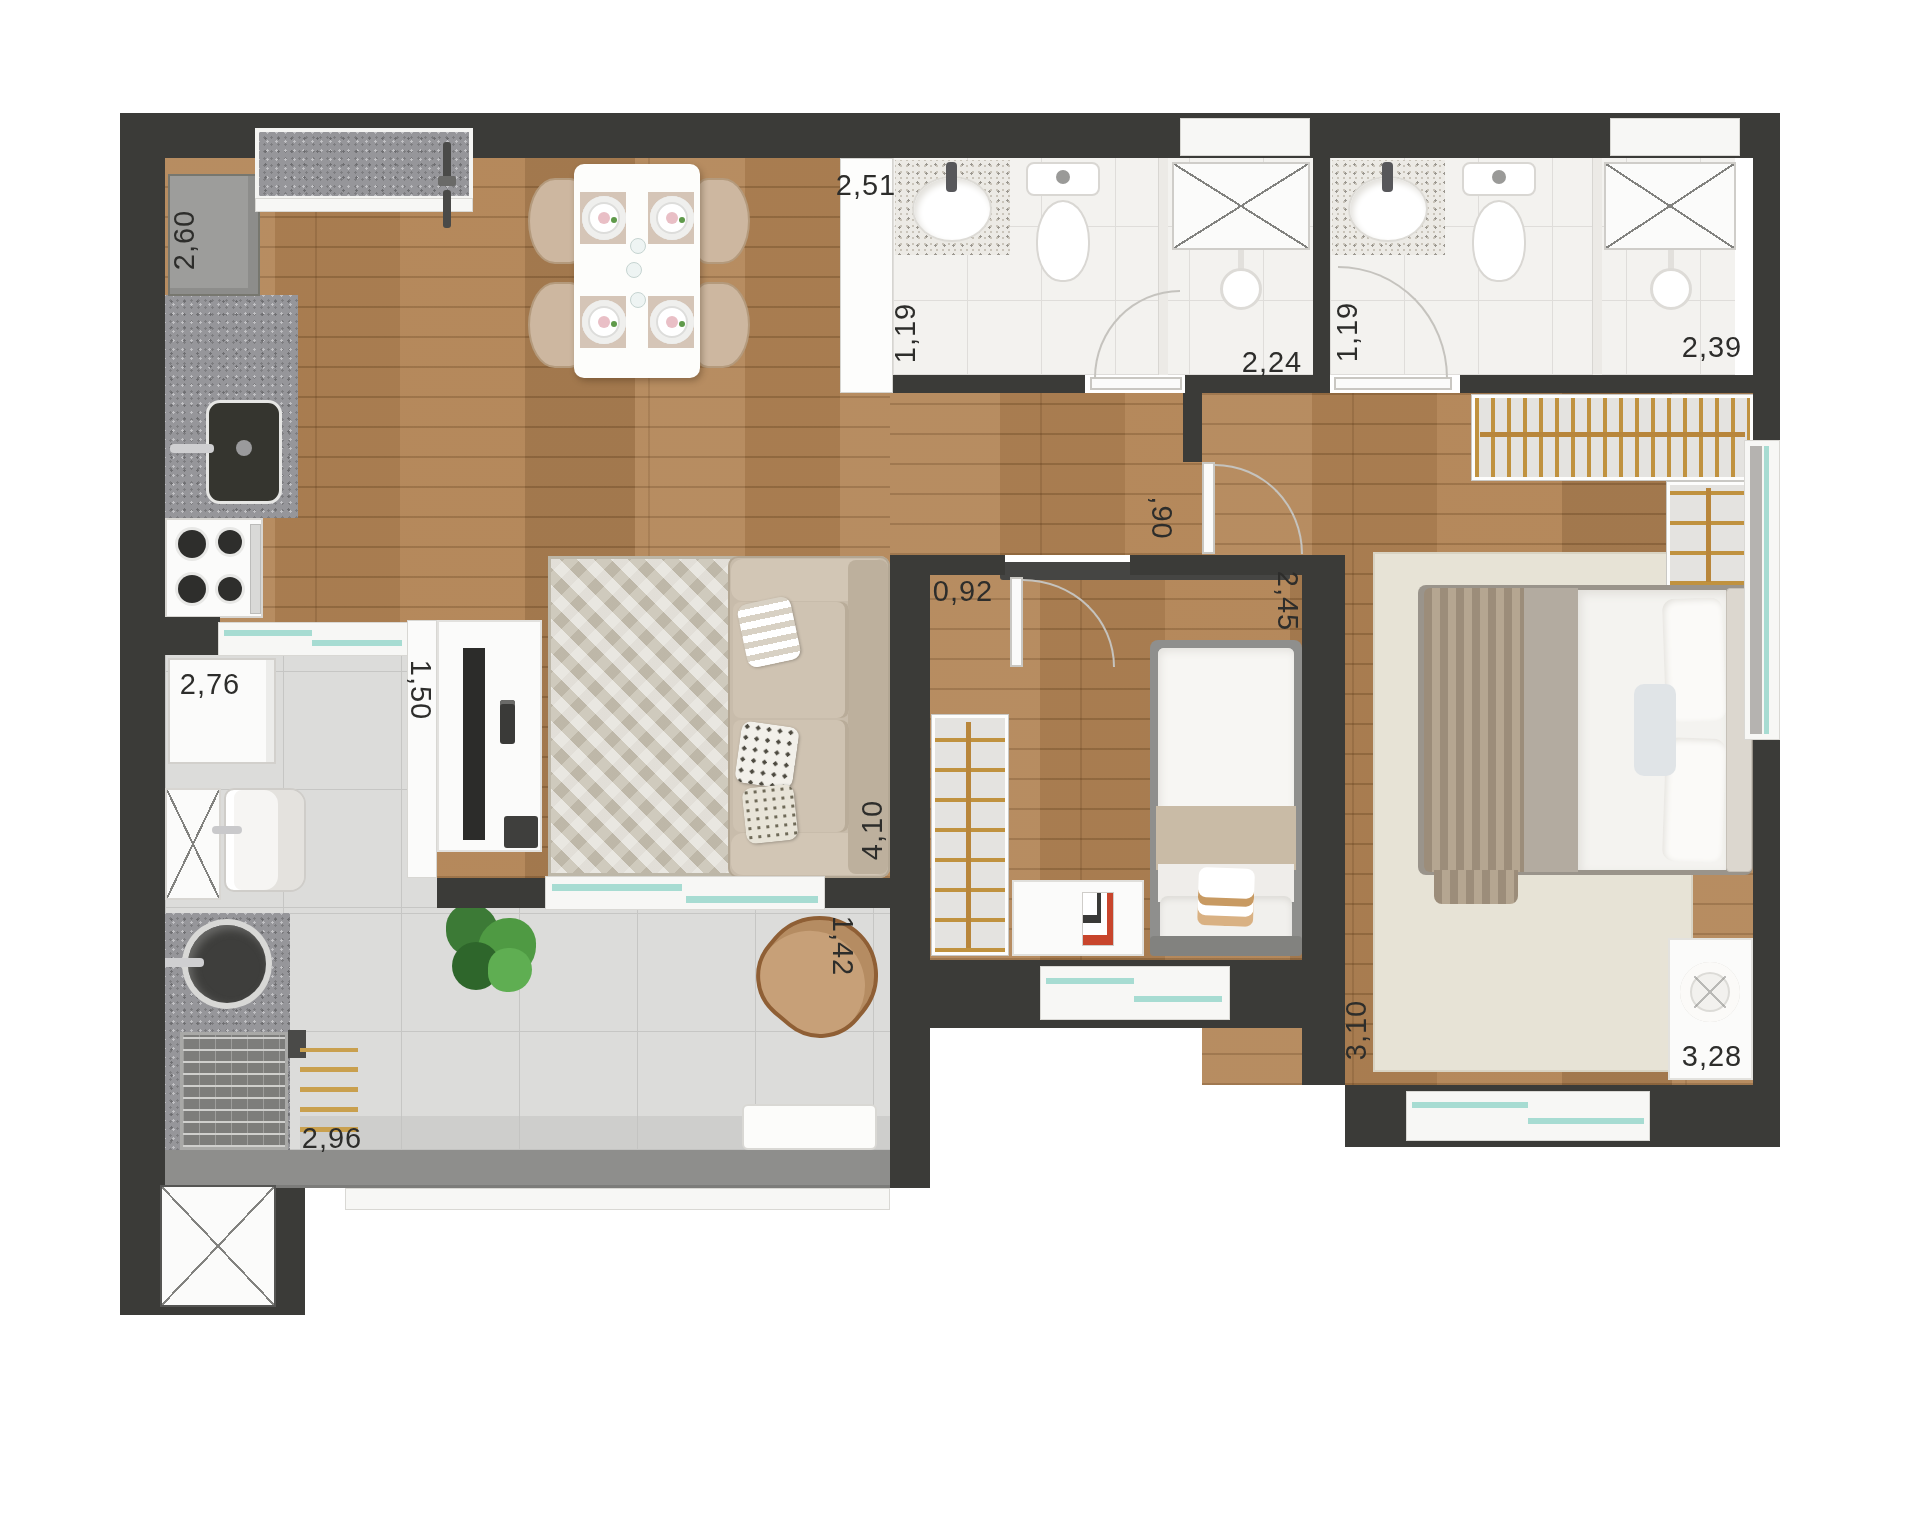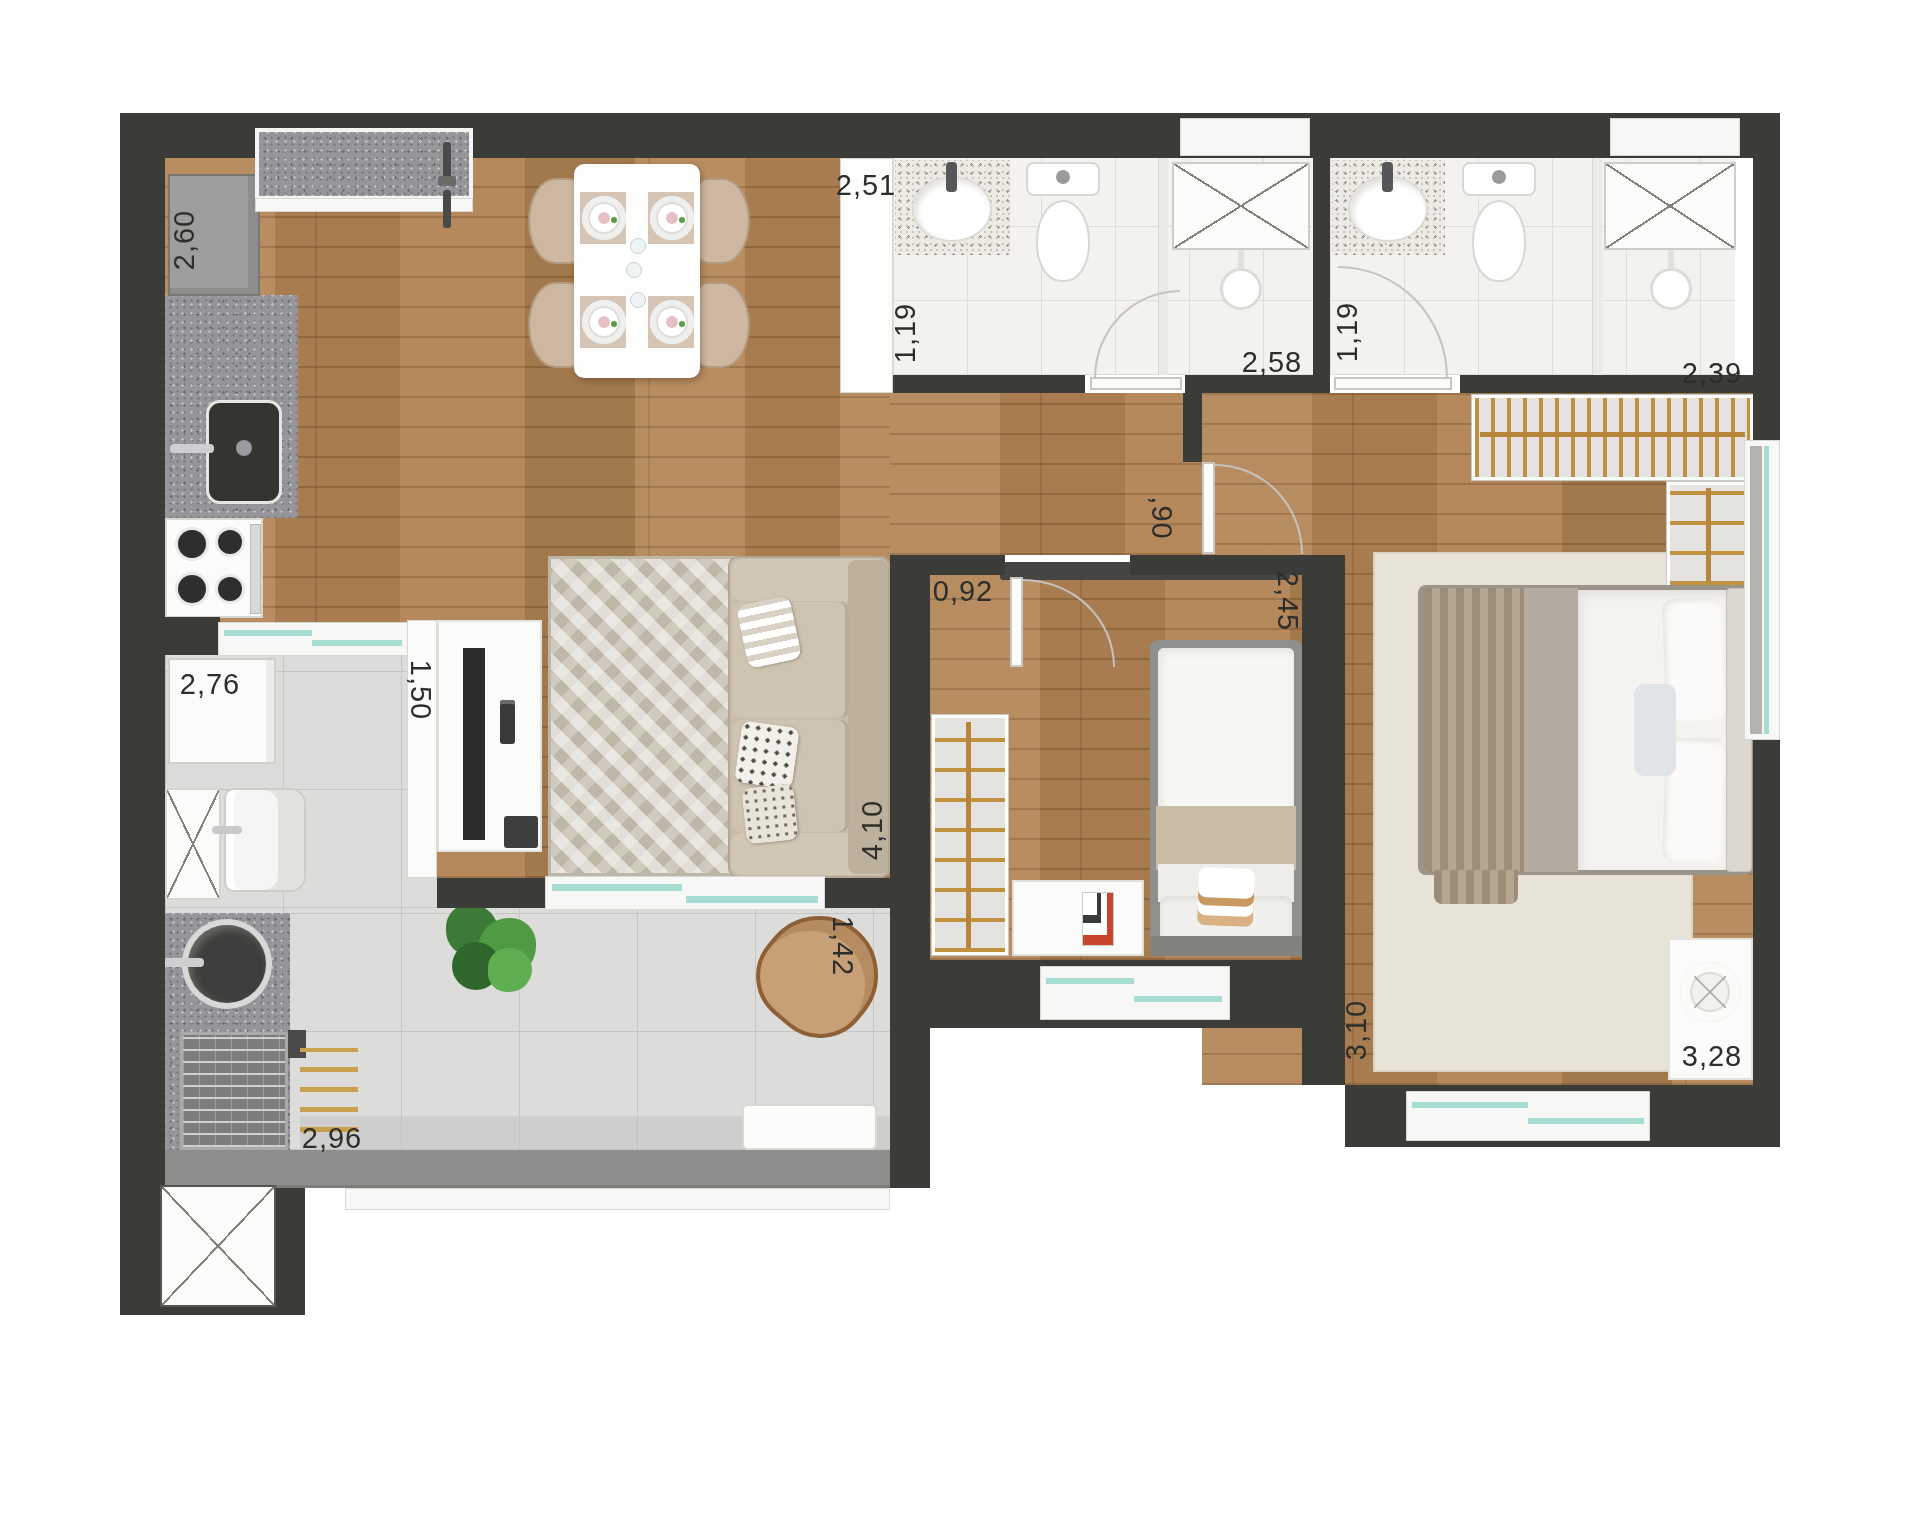--- a/index.html
+++ b/index.html
@@ -265,23 +265,23 @@
   <div class="abs arc" style="left:1023px;top:579px;width:92px;height:88px;
        border-top:2px solid #c5c3be;border-right:2px solid #c5c3be;border-top-right-radius:100%;"></div>
 
   <div class="abs whitebox" style="left:1202px;top:462px;width:13px;height:92px;border-color:#c9c7c2;"></div>
   <div class="abs arc" style="left:1215px;top:464px;width:88px;height:90px;
        border-top:2px solid #c5c3be;border-right:2px solid #c5c3be;border-top-right-radius:100%;"></div>
 
   <div class="abs lab vlab" style="left:141px;top:224px;transform:rotate(-90deg);">2,60</div>
   <div class="abs lab" style="left:816px;top:170px;width:100px;height:30px;">2,51</div>
   <div class="abs lab vlab" style="left:862px;top:317px;transform:rotate(-90deg);">1,19</div>
-  <div class="abs lab" style="left:1222px;top:347px;width:100px;height:30px;">2,58</div>
+  <div class="abs lab" style="left:1222px;top:347px;width:100px;height:30px;">2,24</div>
   <div class="abs lab vlab" style="left:1304px;top:316px;transform:rotate(-90deg);">1,19</div>
-  <div class="abs lab" style="left:1662px;top:358px;width:100px;height:30px;">2,39</div>
+  <div class="abs lab" style="left:1662px;top:332px;width:100px;height:30px;">2,39</div>
   <div class="abs lab vlab" style="left:1119px;top:502px;transform:rotate(90deg);">,90</div>
   <div class="abs lab" style="left:913px;top:576px;width:100px;height:30px;">0,92</div>
   <div class="abs lab vlab" style="left:1245px;top:585px;transform:rotate(90deg);">2,45</div>
   <div class="abs lab" style="left:160px;top:669px;width:100px;height:30px;">2,76</div>
   <div class="abs lab vlab" style="left:378px;top:674px;transform:rotate(90deg);">1,50</div>
   <div class="abs lab vlab" style="left:829px;top:814px;transform:rotate(-90deg);">4,10</div>
   <div class="abs lab vlab" style="left:800px;top:930px;transform:rotate(90deg);">1,42</div>
   <div class="abs lab vlab" style="left:1313px;top:1014px;transform:rotate(-90deg);">3,10</div>
   <div class="abs lab" style="left:1662px;top:1041px;width:100px;height:30px;">3,28</div>
   <div class="abs lab" style="left:282px;top:1123px;width:100px;height:30px;">2,96</div>

